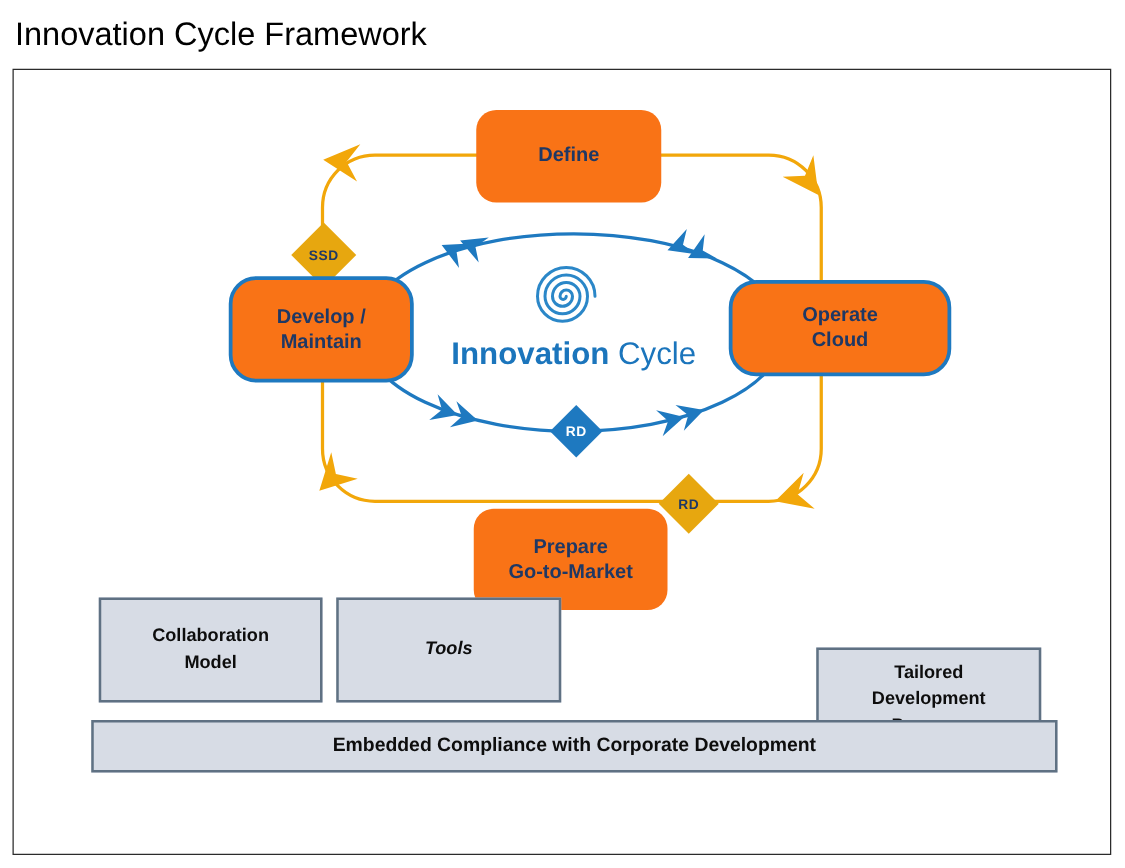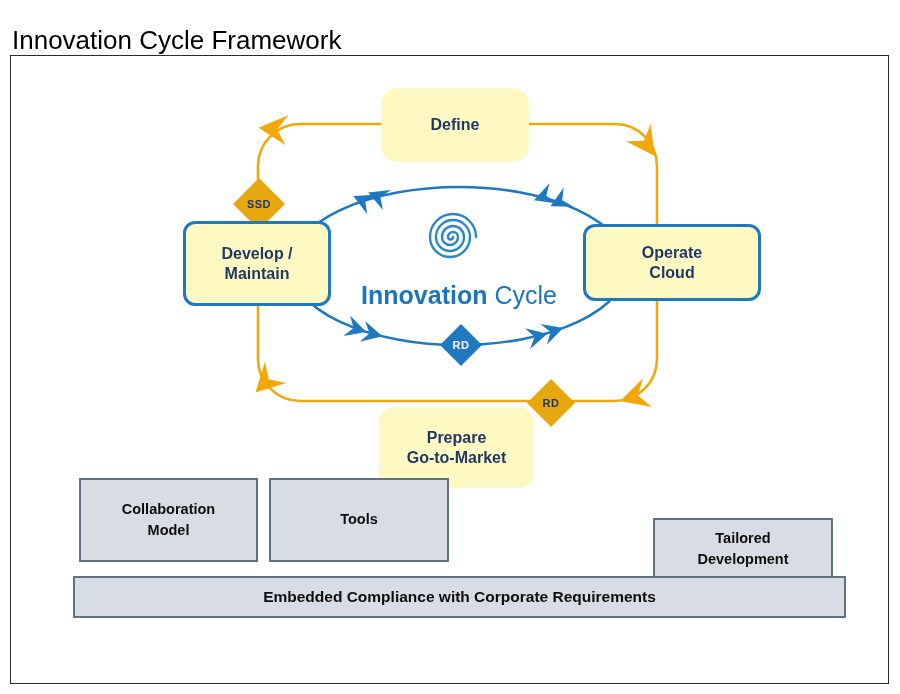--- a/index.html
+++ b/index.html
@@ -1,55 +1,55 @@
 <!DOCTYPE html>
 <html><head>
 <meta charset="utf-8">
 <style>
   * { margin: 0; padding: 0; box-sizing: border-box; }
   body { font-family: "Liberation Sans", sans-serif; background: #fff; }
   .page { position: relative; width: 900px; height: 694px; background: #fff; overflow: hidden; }
   .page-title {
-    position: absolute; left: 12px; top: 25px;
+    position: absolute; left: 12px; top: 12px;
     font-size: 26px; font-weight: 400; color: #000; letter-spacing: 0;
   }
   .frame {
     position: absolute; left: 10px; top: 55px; width: 879px; height: 629px;
     border: 1px solid #2b2b2b; background: #fff;
   }
   .frame svg { position: absolute; left: 0; top: 0; }
 
   .node {
     position: absolute; display: flex; align-items: center; justify-content: center;
-    background: #fef9c3; border-radius: 16px; text-align: center;
+    background: #f97316; border-radius: 16px; text-align: center;
     color: #1F3864; font-weight: bold; font-size: 16px; line-height: 1.25;
     white-space: pre-line;
   }
-  .node.blue-border { border: 3px solid #1E79C0; border-radius: 12px; }
+  .node.blue-border { border: 3px solid #1E79C0; border-radius: 22px; }
 
   .node-define   { left: 370px; top: 32px;  width: 148px; height: 74px; }
   .node-develop  { left: 172px; top: 165px; width: 148px; height: 85px; }
   .node-operate  { left: 572px; top: 168px; width: 178px; height: 77px; }
   .node-prepare  { left: 368px; top: 307px; width: 155px; height: 81px; margin-top: 44px; }
 
   .brand {
     position: absolute; left: 448px; top: 213px; transform: translateX(-50%);
-    font-size: 25px; color: #1B75BC; white-space: nowrap; margin-top: 12px;
+    font-size: 25px; color: #1B75BC; white-space: nowrap;
   }
   .brand .b { font-weight: bold; }
 
   .fbox {
     position: absolute; top: 422px; width: 180px; height: 84px;
     background: #D7DCE5; border: 2px solid #5F7183;
     display: flex; align-items: center; justify-content: center; text-align: center;
     font-size: 14.5px; font-weight: bold; color: #0d0d0d; line-height: 1.45;
     white-space: pre-line;
   }
   .fbox1 { left: 68px;  width: 179px; text-align: center; }
-  .fbox2 { left: 258px; }
+  .fbox2 { left: 258px; font-style: italic; }
   .fbox3 { left: 450px; }
   .fbox4 { left: 642px; margin-top: 40px; }
 
   .fbar {
     position: absolute; left: 62px; top: 520px; width: 773px; height: 42px;
     background: #D7DCE5; border: 2px solid #5F7183;
     display: flex; align-items: center; justify-content: center;
     font-size: 15.5px; font-weight: bold; color: #0d0d0d;
   }
 
@@ -126,16 +126,16 @@
 
     <div class="brand"><span class="b">Innovation</span><span> Cycle</span></div>
 
     <div class="fbox fbox1">Collaboration
 Model</div>
     <div class="fbox fbox2">Tools</div>
     <div class="fbox fbox4">Tailored
 Development
 Program</div>
 
-    <div class="fbar">Embedded Compliance with Corporate Requirements</div>
+    <div class="fbar">Embedded Compliance with Corporate Development</div>
 
   </div>
 </div>
 
 </body></html>

